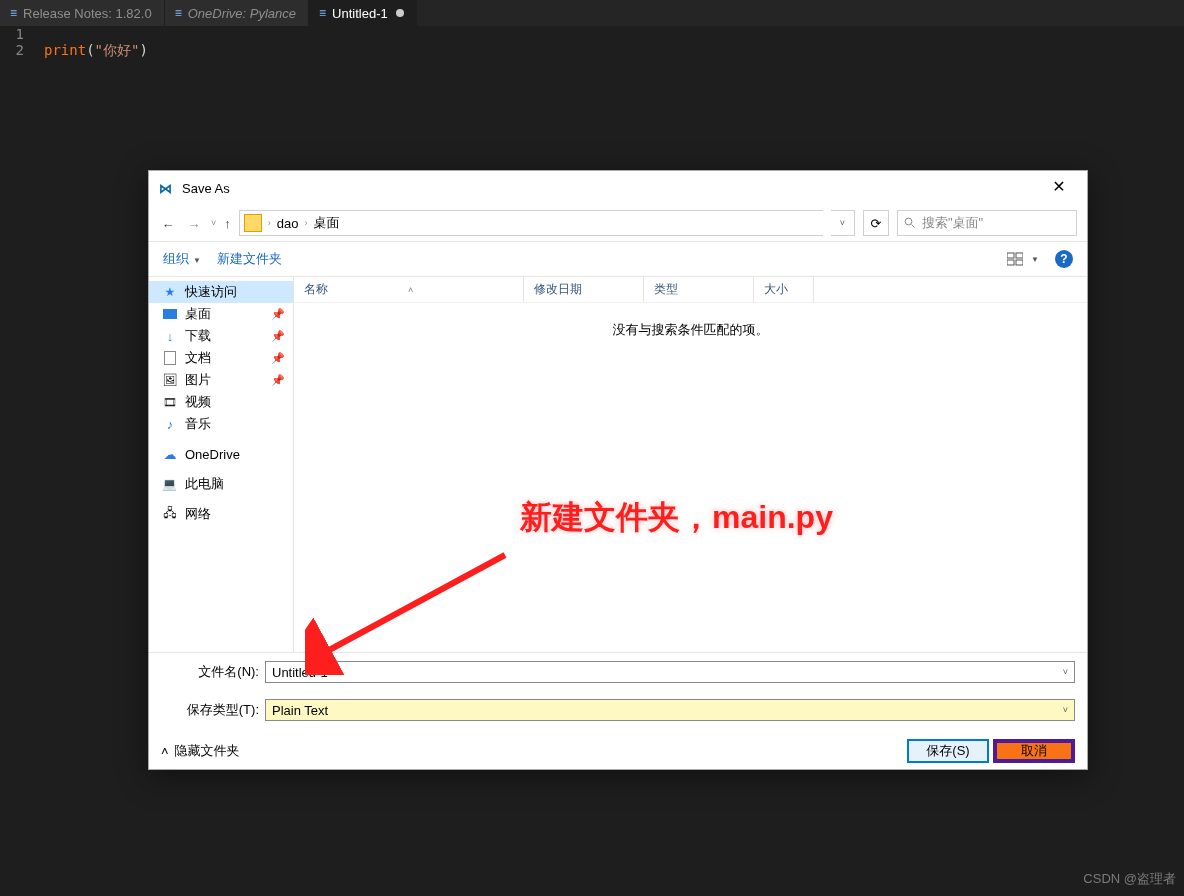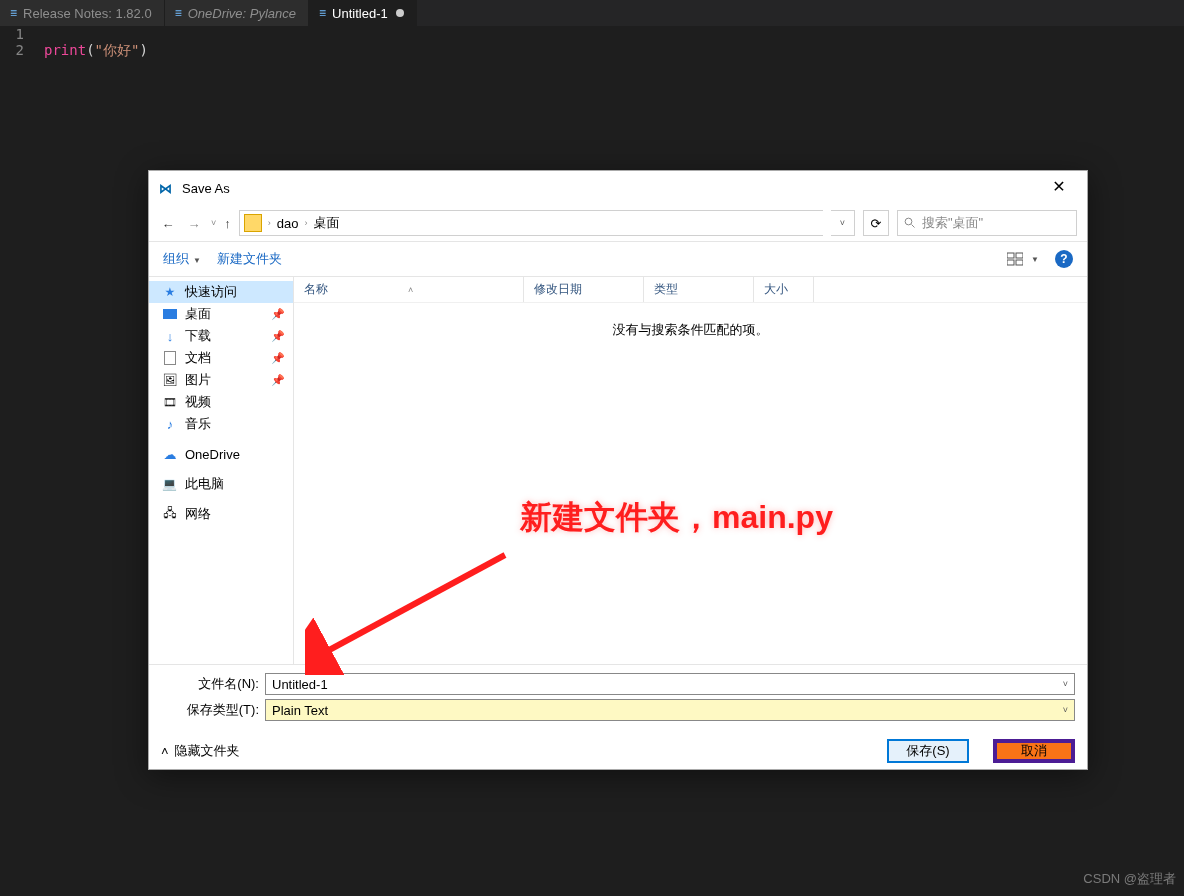--- a/index.html
+++ b/index.html
@@ -22,21 +22,21 @@
   }
   .tab.italic { font-style: italic; }
   .tab.active { background: #1e1e1e; color: #fff; }
   .tab .tab-icon { margin-right: 6px; color: #75beff; font-size: 12px; }
   .tab .tab-dot { width:8px; height:8px; border-radius:50%; background:#ccc; margin-left:8px;}
 
   
   .editor { display: flex; font-family: Consolas, monospace; font-size: 14px; color:#d4d4d4; }
   .gutter { width: 36px; text-align: right; padding-right: 12px; color:#858585; }
   .code { padding-left: 8px; }
-  .code .fn { color:#ec4899; }
+  .code .fn { color:#f97316; }
   .code .str { color:#ce9178; }
 
   
   .dialog {
     position: absolute; left: 148px; top: 170px; width: 940px; height: 600px;
     background: #fff; color:#000; border: 1px solid #aaa;
     box-shadow: 0 6px 30px rgba(0,0,0,.45);
     display:flex; flex-direction:column;
     font-family: "Microsoft YaHei", "Segoe UI", sans-serif;
   }
@@ -86,28 +86,28 @@
   .col-head { height:26px; display:flex; align-items:center; border-bottom:1px solid #f0f0f0; color:#33557f; font-size:12px;}
   .col-head .col { border-right:1px solid #e5e5e5; padding-left:10px; height:100%; display:flex;align-items:center; cursor:pointer;}
   .col-head .col.name { width:230px; }
   .col-head .col.date { width:120px; }
   .col-head .col.type { width:110px; }
   .col-head .col.size { width:60px; }
   .col-head .sort { color:#888; font-size:9px; margin-left:80px;}
   .empty { text-align:center; color:#000000; margin-top:18px;}
 
   .bottom { border-top:1px solid #e5e5e5; padding:8px 12px 6px; }
-  .form-row { display:flex; align-items:center; margin-bottom:4px;}
+  .form-row { display:flex; align-items:center; margin-bottom:16px;}
   .form-row .lbl { width:98px; text-align:right; margin-right:6px; }
   .form-row .field { flex:1; height:22px; border:1px solid #888; background:#fff; padding:0 6px; display:flex;align-items:center; justify-content:space-between;}
   .form-row .field.grey { background:#fef9c3; }
   .form-row .dd { color:#555;font-size:9px;}
   .btn-row { display:flex; justify-content:space-between; align-items:center; margin-top:18px;}
   .hide-link { display:flex; align-items:center; gap:6px; cursor:pointer;}
-  .btns { display:flex; gap:24px;}
+  .btns { display:flex; gap:4px;}
   .btn { width:82px; height:24px; border:4px solid #4c1d95; background:#f97316; cursor:pointer; display:flex;align-items:center;justify-content:center;}
   .btn.primary { border:2px solid #0078d7; background:#e5f1fb;}
 
   
   .annot {
     position:absolute; left:520px; top:496px; color:#ff1e1e; font-size:32px; font-weight:700;
     text-shadow: 0 0 6px rgba(255,60,60,.35);
   }
   .arrow-svg { position:absolute; left:305px; top:545px; }
 

